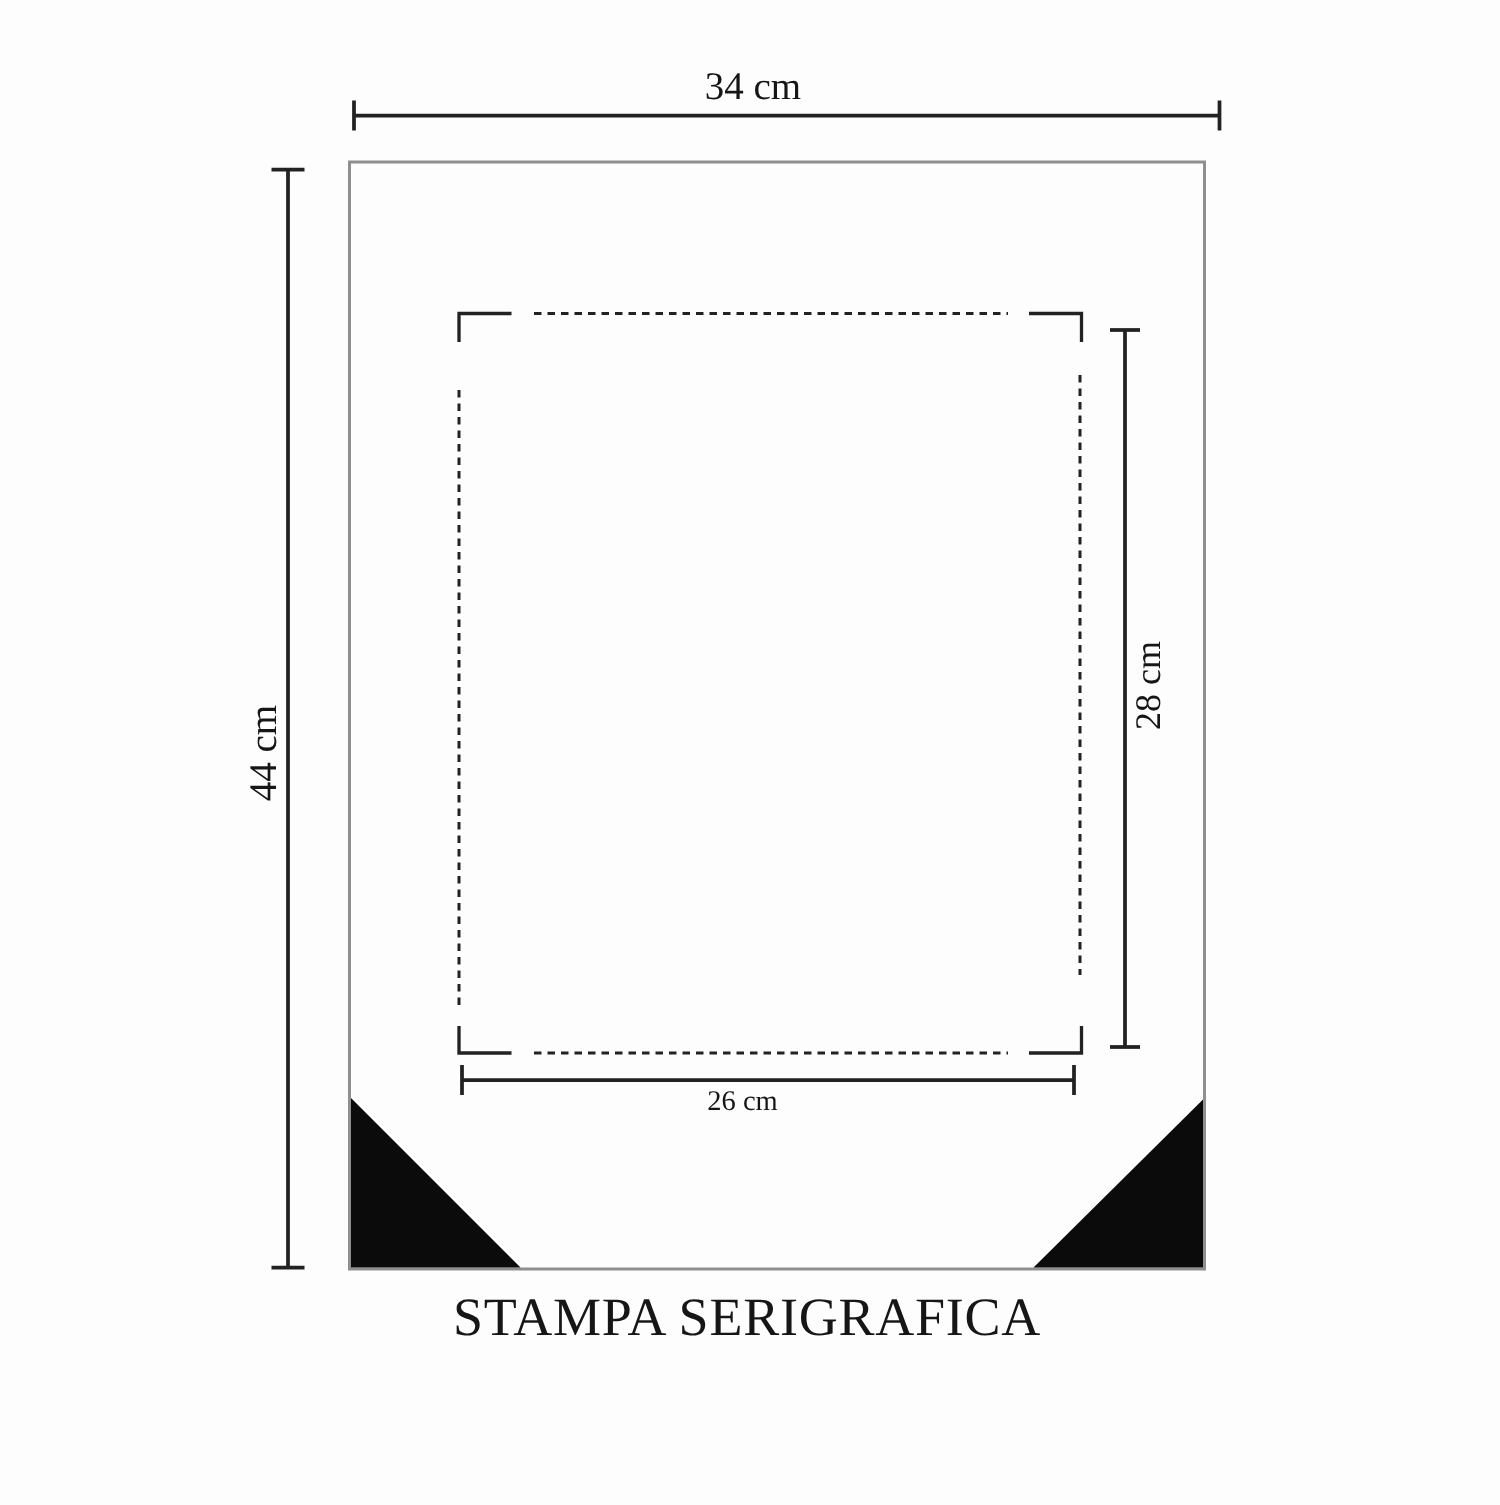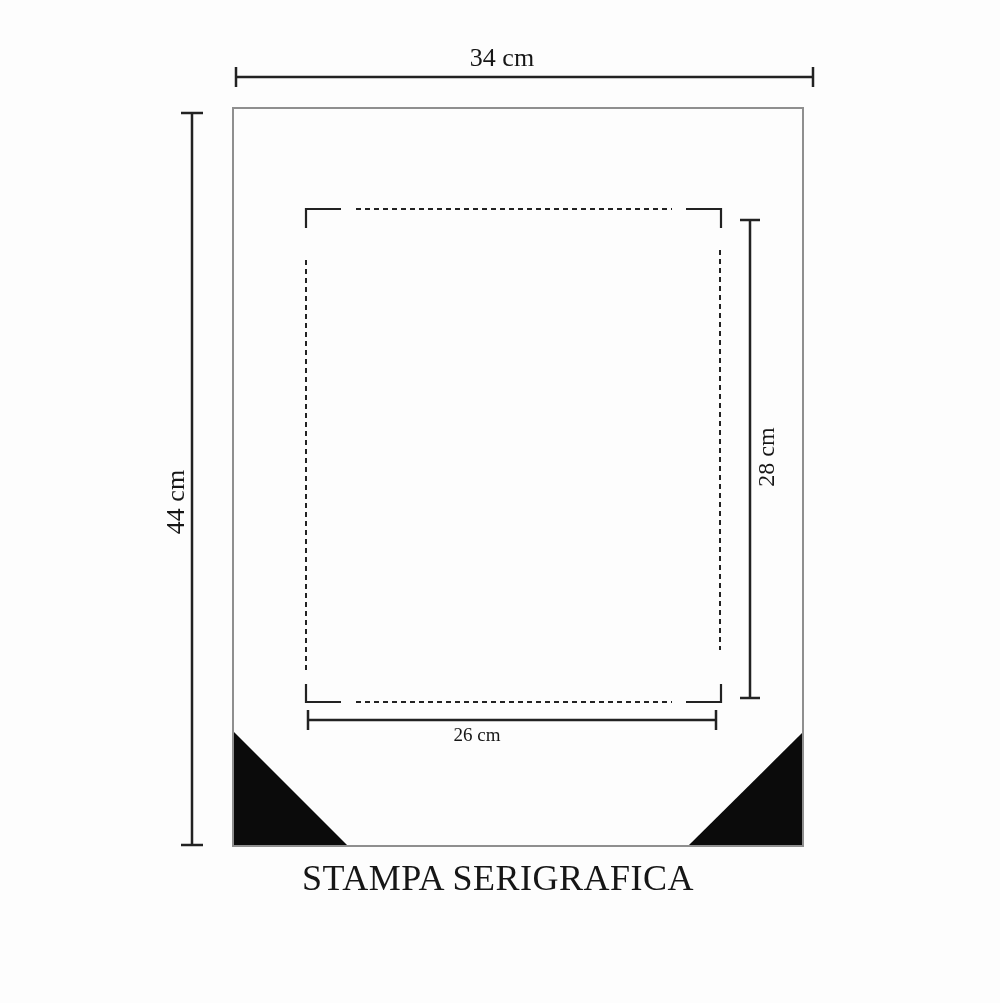--- a/index.html
+++ b/index.html
@@ -78,21 +78,21 @@
   .label-print-height {
     left: 686px;
     top: 444px;
     width: 160px;
     height: 26px;
     font-size: 24px;
     line-height: 26px;
     transform: rotate(-90deg);
   }
   .label-print-width {
-    left: 377px;
+    left: 395px;
     top: 725px;
     width: 200px;
     font-size: 19px;
     line-height: 20px;
   }
   .title {
     position: absolute;
     left: 198px;
     top: 859px;
     width: 600px;

